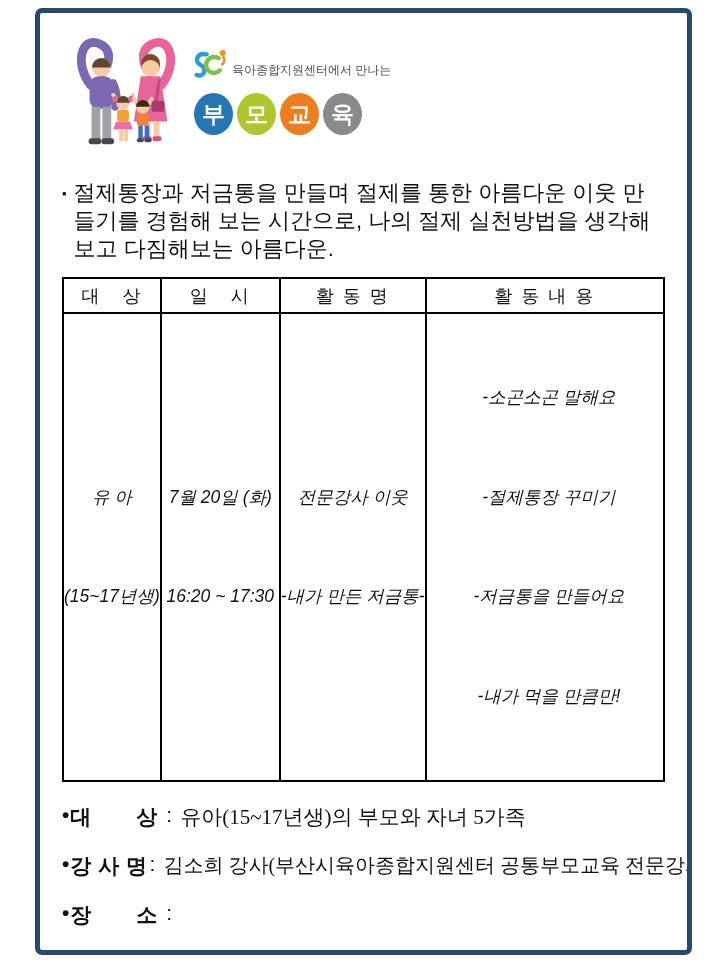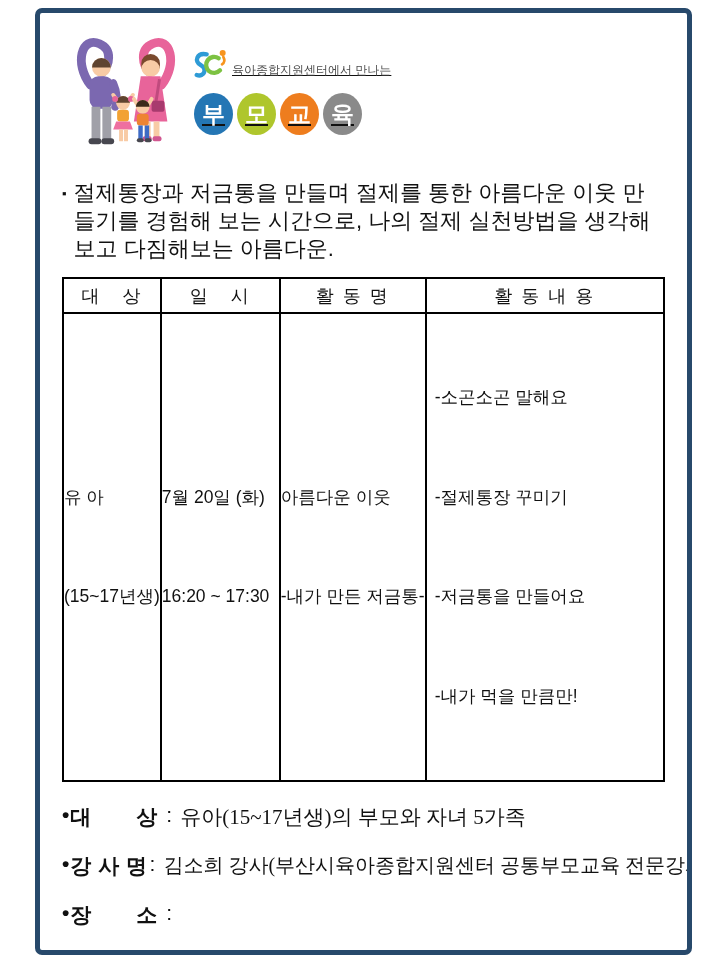--- a/index.html
+++ b/index.html
@@ -4,21 +4,21 @@
 <style>
   * { box-sizing: border-box; margin: 0; padding: 0; }
   html,body { width:720px; height:960px; background:#fff;
     font-family:"Liberation Sans","DejaVu Sans",sans-serif; color:#111; }
   .frame {
     position:absolute; left:35px; top:8px; width:657px; height:947px;
     border:5px solid #27496B; border-radius:7px; background:#fff;
     padding:10px 22px 0 22px; overflow:hidden;
   }
   
-  .header { display:flex; align-items:flex-start; margin-top:4px;text-decoration:underline; }
+  .header { display:flex; align-items:flex-start; margin-top:4px; }
   .header-left { display:flex; align-items:flex-start; width:312px; flex:0 0 auto; }
   .family-svg { width:128px; height:130px; flex:0 0 auto; }
   .brand { margin-left:2px; margin-top:10px; }
   .brand-top { display:flex; align-items:flex-end; height:46px; }
   .sc-logo-sm { width:40px; height:36px; flex:0 0 auto; }
   .tagline { font-size:12px; color:#4a4a4a; white-space:nowrap; padding-bottom:4px; letter-spacing:0px; }
   .circles { display:flex; gap:4px; margin-top:10px; margin-left:2px; }
   .circle { width:39px; height:42px; border-radius:50%; color:#fff; font-weight:700;
     font-size:23px; display:flex; align-items:center; justify-content:center; }
   .header-right { flex:1; margin-left:14px; display:flex; flex-direction:column; align-items:center; }
@@ -27,21 +27,21 @@
   .title-badge { margin-top:12px; width:100%; height:62px; border-radius:32px;
     display:flex; align-items:center; justify-content:center;
     font-size:26px; font-weight:700; letter-spacing:2px; color:#000; }
   
   .desc { display:flex; margin-top:22px; font-size:22px; line-height:1.28; }
   .sq { font-size:13px; margin-top:7px; margin-right:7px; flex:0 0 auto; }
   
   table.sched { border-collapse:collapse; margin-top:14px; width:100%; }
   table.sched th, table.sched td { border:2px solid #000; white-space:pre; }
   table.sched th { height:35px; font-size:18px; font-weight:400; text-align:center; letter-spacing:2px; }
-  table.sched td { font-size:17.5px; text-align:left; vertical-align:middle; height:106px; line-height:1.9; }
+  table.sched td { font-size:17.5px; text-align:center; vertical-align:middle; height:106px; line-height:1.9;font-style:italic; }
   td.cell-contents { text-align:left; padding-left:8px; line-height:1.55; }
   
   .details { margin-top:6px; }
   .detail-row { display:flex; align-items:flex-start; font-size:21px; margin-top:21px; }
   .detail-bullet { font-weight:700; margin-right:1px; }
   .detail-label { display:inline-block; width:94px; font-weight:700; white-space:pre; letter-spacing:0.5px; }
   .detail-colon { margin:0 8px 0 2px; }
   .detail-value { white-space:nowrap;font-family:Liberation Serif, serif; }
 </style>
 </head>
@@ -137,21 +137,21 @@
       <tr>
         <td>
           <div>유 아</div>
           <div>(15~17년생)</div>
         </td>
         <td>
           <div>7월 20일 (화)</div>
           <div>16:20 ~ 17:30</div>
         </td>
         <td>
-          <div>아름다운 이웃</div>
+          <div>전문강사 이웃</div>
           <div>-내가 만든 저금통-</div>
         </td>
         <td class="cell-contents">
           <div>-소곤소곤 말해요</div>
           <div>-절제통장 꾸미기</div>
           <div>-저금통을 만들어요</div>
           <div>-내가 먹을 만큼만!</div>
         </td>
       </tr>
     </tbody>

